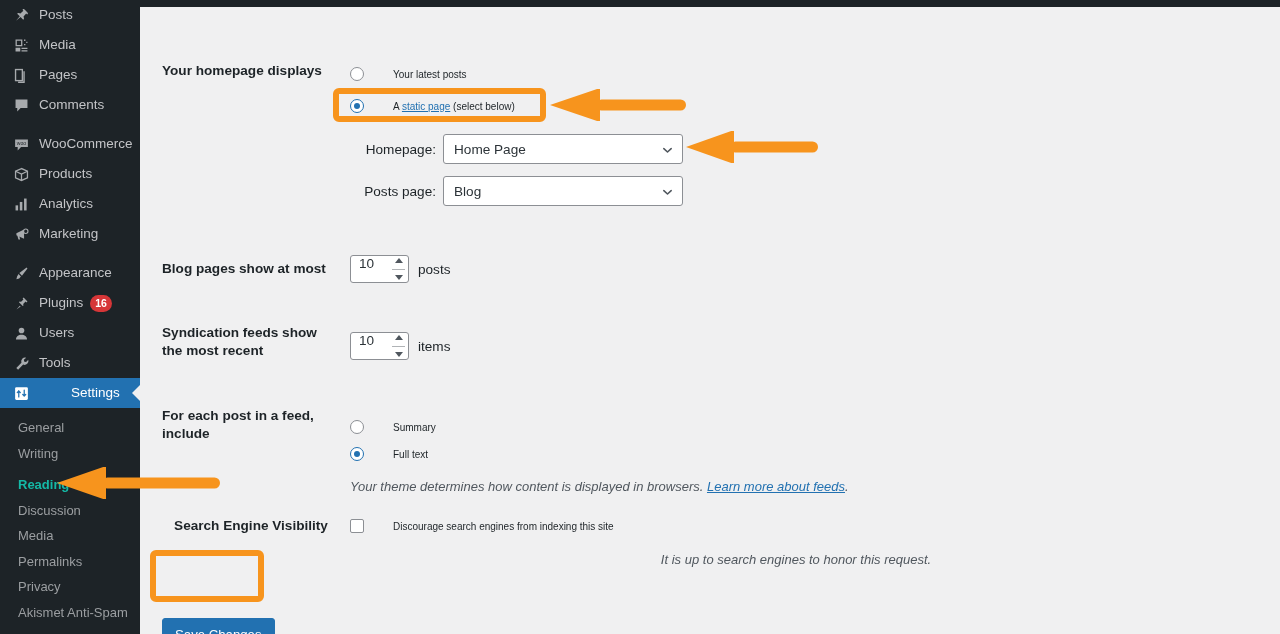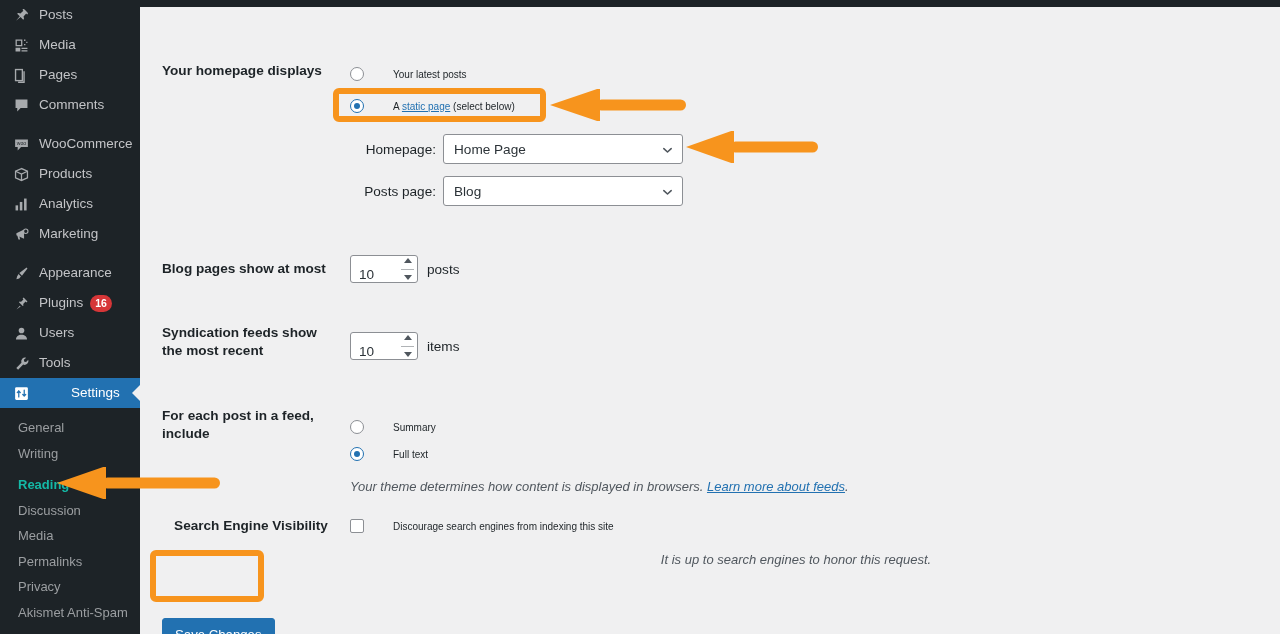--- a/index.html
+++ b/index.html
@@ -166,25 +166,25 @@
   }
   .select .chev {
     position: absolute; right: 9px; top: 50%;
     transform: translateY(-50%);
     width: 11px; height: 11px;
   }
 
   .num-wrap { display: flex; align-items: center; }
   .numbox {
     position: relative;
-    width: 68px; height: 28px;
+    width: 59px; height: 28px;
     border: 1px solid #8c8f94;
     border-radius: 3px;
     background: #fff;
-    display: flex; align-items: flex-end;
+    display: flex; align-items: flex-start;
     padding-left: 8px;
     font-size: 13.6px; color: #2c3338;
   }
   .spin {
     position: absolute; right: 3px; top: 2px;
     width: 13px; height: 22px;
     display: flex; flex-direction: column;
     justify-content: space-between; align-items: center;
   }
   .spin .tri { width: 0; height: 0; border-style: solid; }

